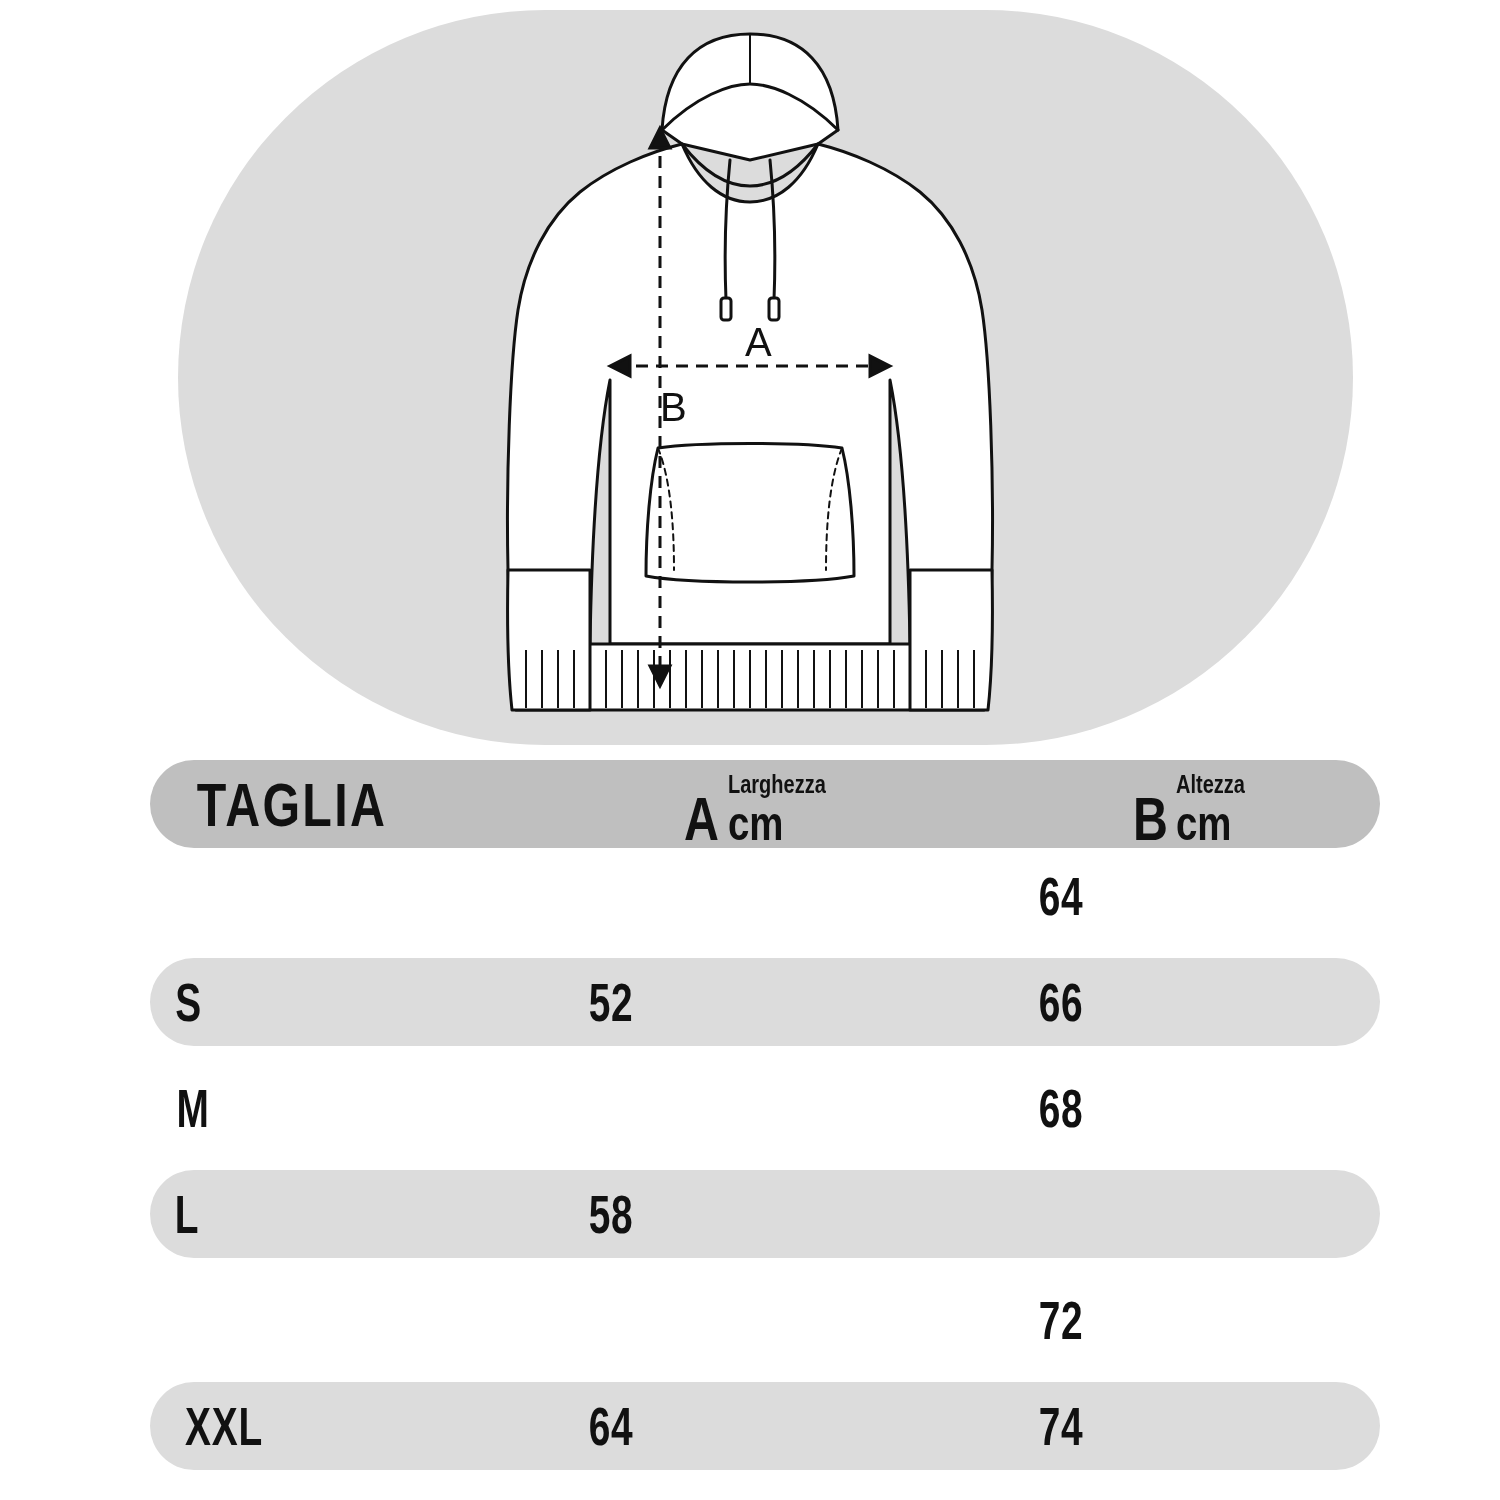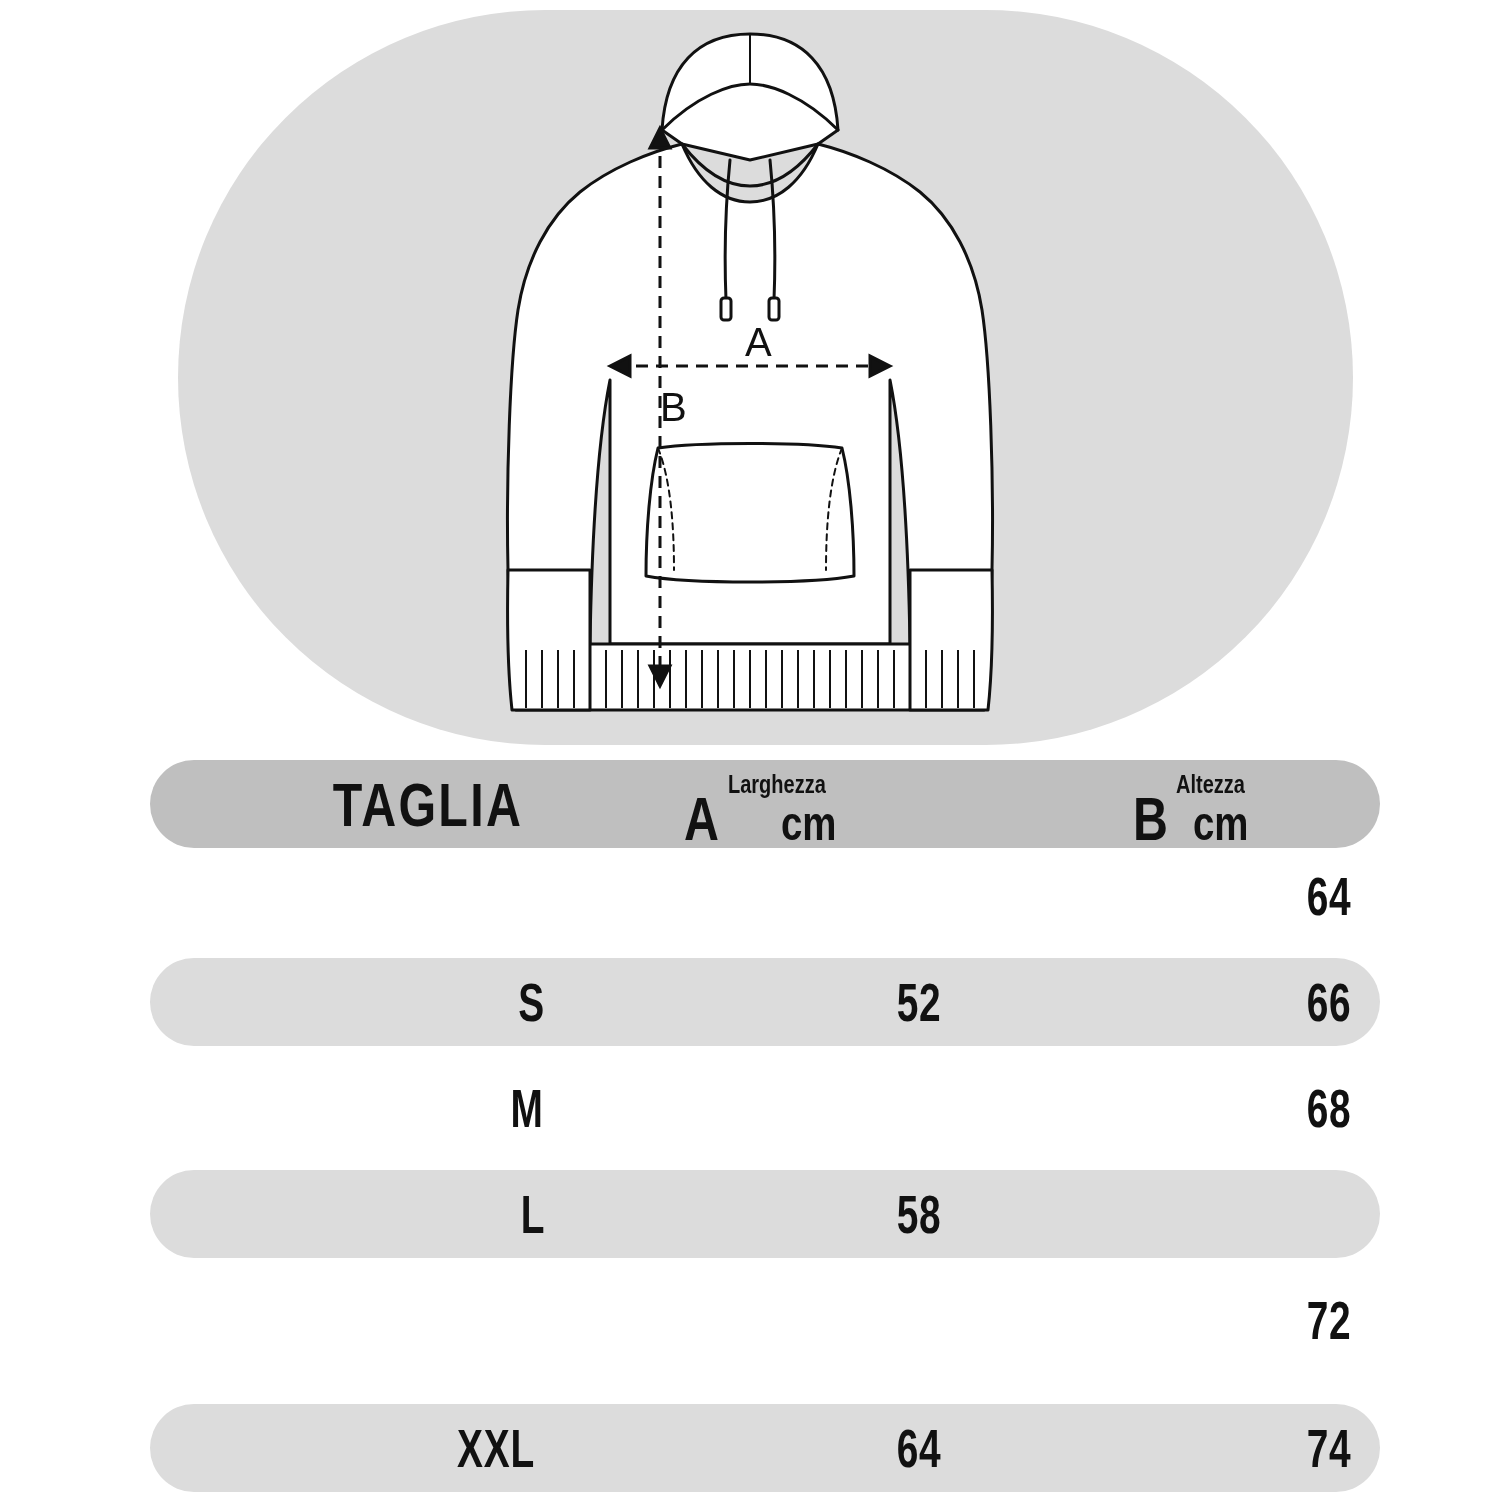--- a/index.html
+++ b/index.html
@@ -64,21 +64,21 @@
   .table-row.plain {
     background: transparent;
   }
 
   .cell {
     position: absolute;
     top: 0;
     height: 88px;
     display: flex;
     align-items: center;
-    justify-content: flex-end;
+    justify-content: flex-start;
     color: #111111;
   }
   .cell-size   { left: 20px;  width: 380px; }
   .cell-a      { left: 430px; width: 370px; }
   .cell-b      { left: 880px; width: 330px; }
 
   
   .val {
     font-family: "Liberation Sans Narrow", "Liberation Sans", sans-serif;
     font-size: 54px;
@@ -110,21 +110,21 @@
     font-weight: 700;
     transform: scaleX(0.78);
     transform-origin: center bottom;
     line-height: 1;
     position: relative;
     top: 2px;
   }
   .hdr-stack {
     display: flex;
     flex-direction: column;
-    align-items: flex-end;
+    align-items: flex-start;
     margin-left: 4px;
     line-height: 1;
   }
   .hdr-sub {
     font-family: "Liberation Sans Narrow", "Liberation Sans", sans-serif;
     font-size: 25px;
     font-weight: 700;
     transform: scaleX(0.8);
     transform-origin: left bottom;
     margin-bottom: 3px;
@@ -276,21 +276,21 @@
         <span class="val">58</span>
       </div>
   </div>
 
   <div class="table-row plain" style="top:516px">
     <div class="cell cell-b">
         <span class="val">72</span>
       </div>
   </div>
 
-  <div class="table-row shaded" style="top:644px">
+  <div class="table-row shaded" style="top:622px">
     <div class="cell cell-size">
         <span class="val">XXL</span>
       </div>
     <div class="cell cell-a">
         <span class="val">64</span>
       </div>
     <div class="cell cell-b">
         <span class="val">74</span>
       </div>
   </div>

